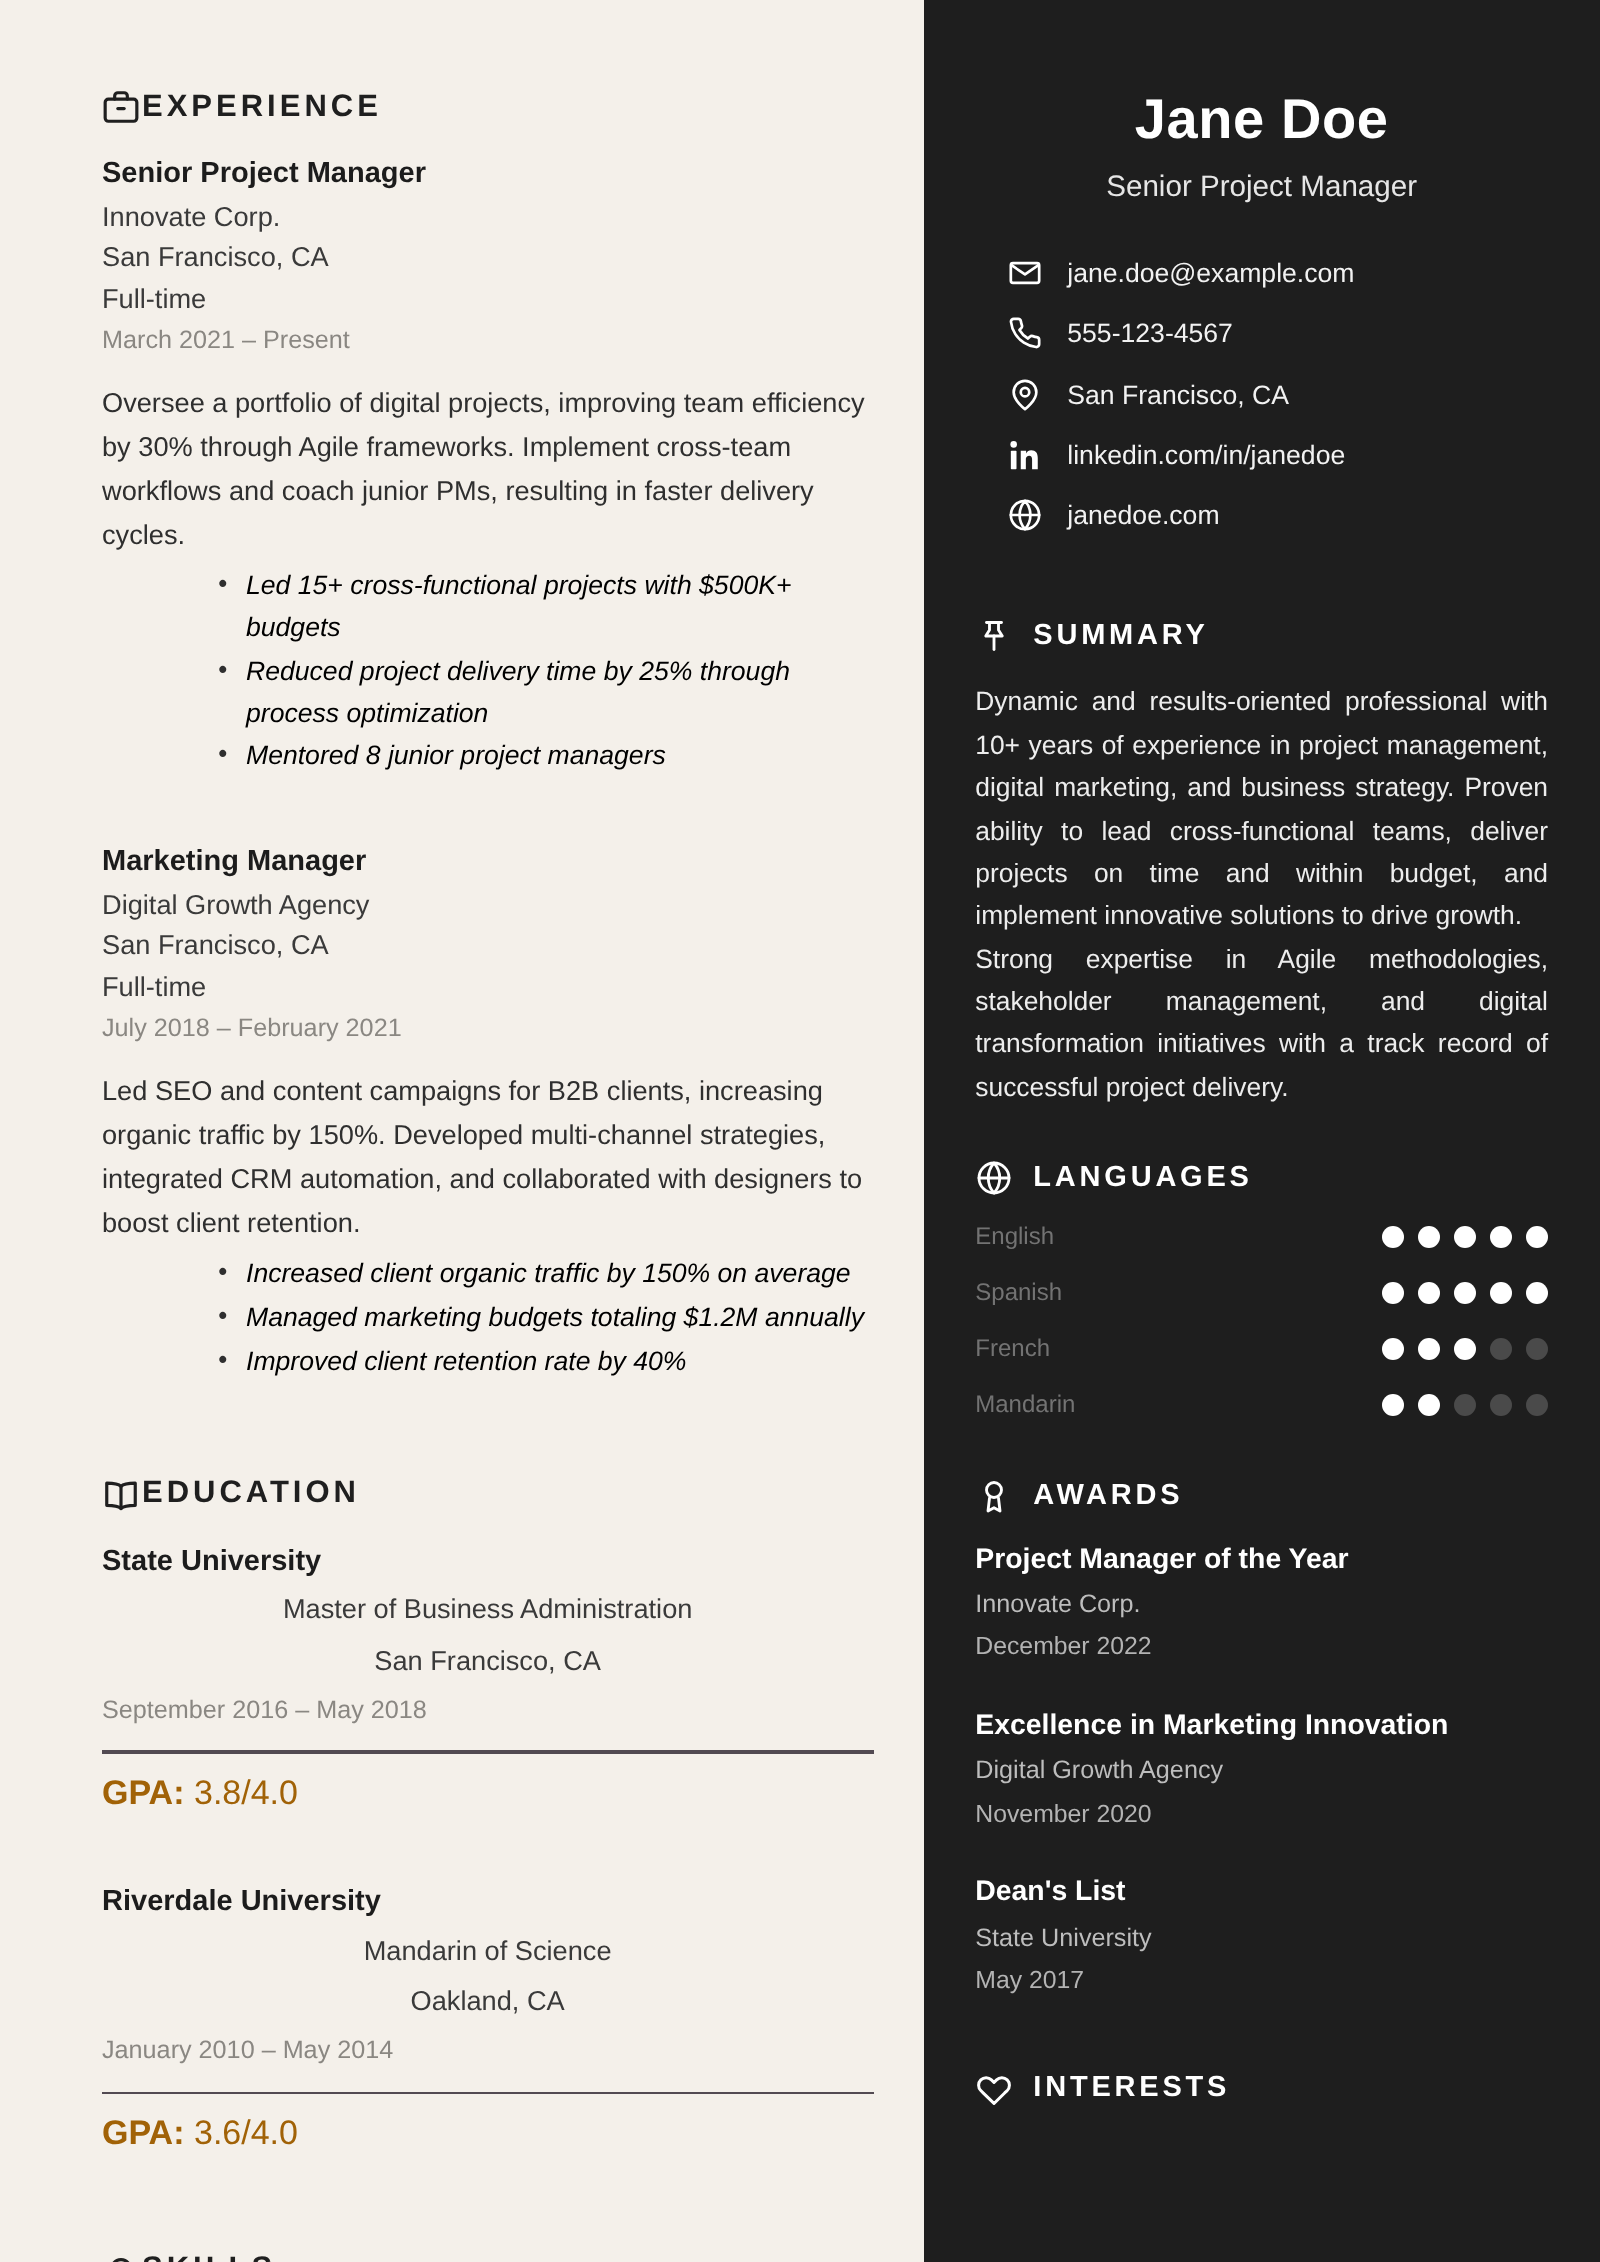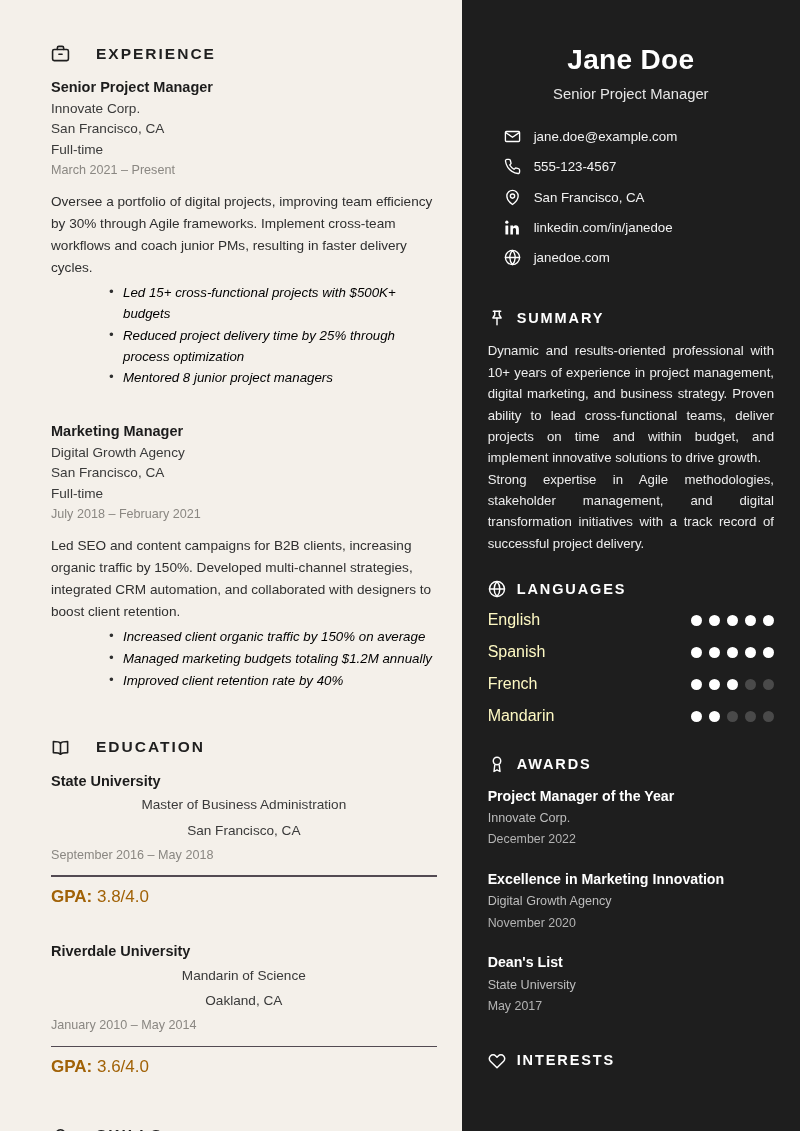--- a/index.html
+++ b/index.html
@@ -18,21 +18,21 @@
   
   .main {
     width: 480px;
     background: #f4f0ea;
     padding: 44px 25px 20px 51px;
     color: #2b2b2b;
   }
   .sec-head {
     display: flex;
     align-items: center;
-    gap: 26px;
+    gap: 1px;
     margin-bottom: 14px;
   }
   .sec-head .ico { display: block; width: 19px; height: 19px; flex: 0 0 19px; }
   .sec-head .ico svg { display: block; width: 19px; height: 19px; }
   .sec-title {
     font-size: 15.5px;
     font-weight: bold;
     letter-spacing: 2.0px;
     color: #1f1f1f;
   }
@@ -131,21 +131,21 @@
     line-height: 1.62;
     color: #ededed;
     text-align: justify;
   }
   .lang-row {
     display: flex;
     align-items: center;
     justify-content: space-between;
     margin-bottom: 14px;
   }
-  .lang-name { font-size: 16px; color: #fef9c3; }
+  .lang-name { font-size: 12px; color: #737373; }
   .dots { display: flex; gap: 7px; }
   .dot { width: 11px; height: 11px; border-radius: 50%; background: #4a4a4a; }
   .dot.on { background: #ffffff; }
 
   .award { margin-bottom: 18px; }
   .a-title { font-size: 14.2px; font-weight: bold; color: #ffffff; line-height: 1.5; }
   .a-org  { font-size: 12.6px; color: #bdbdbd; line-height: 1.75; }
   .a-date { font-size: 12.4px; color: #b3b3b3; line-height: 1.75; }
 </style>
 </head>

